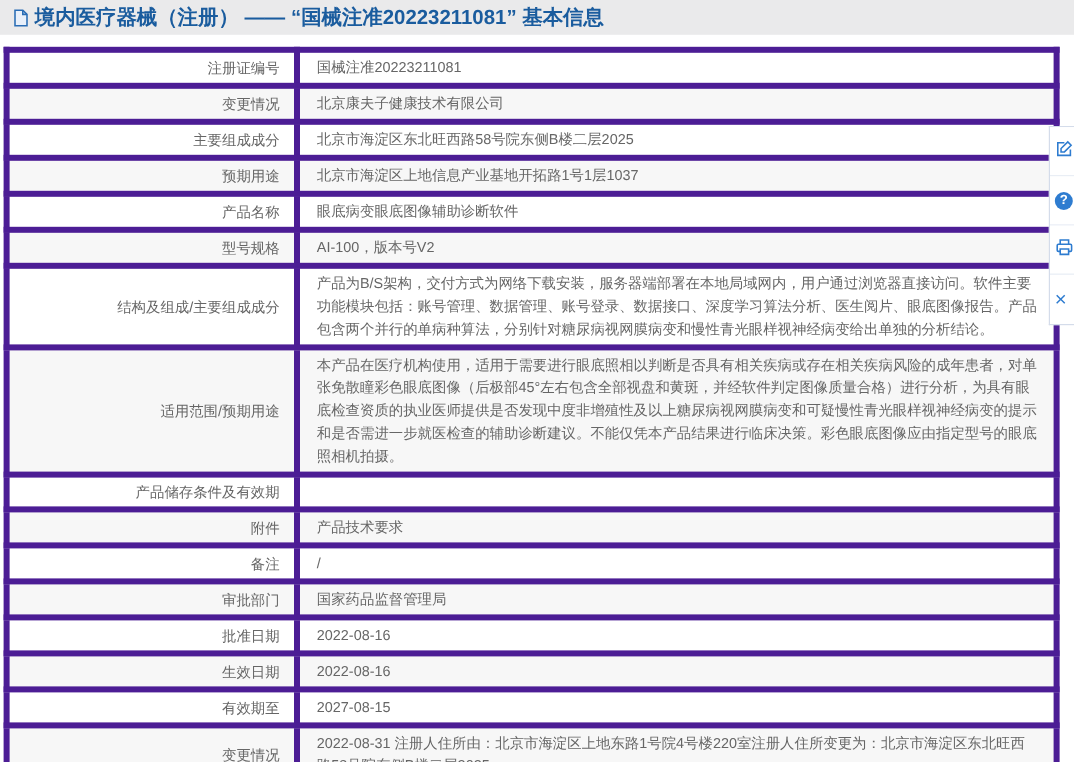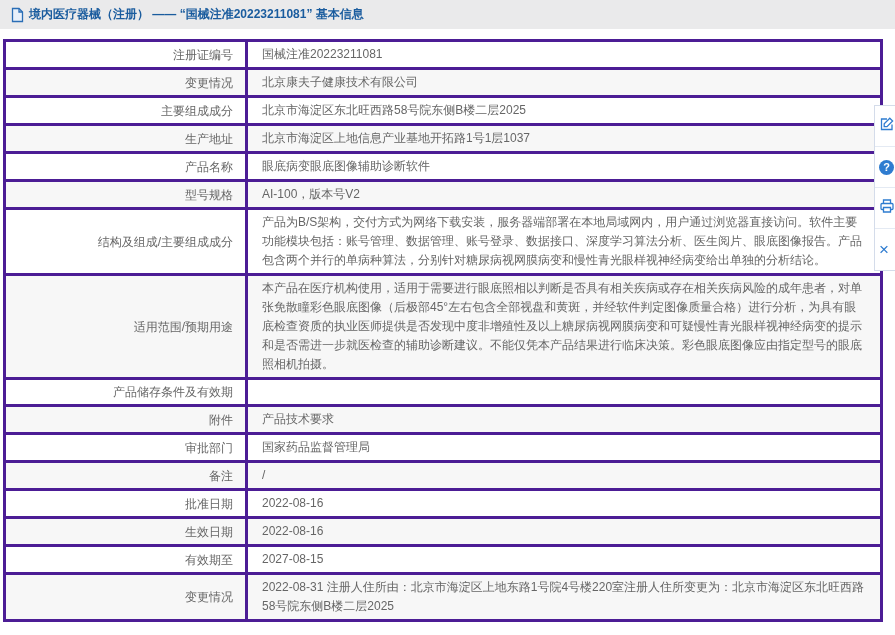--- a/index.html
+++ b/index.html
@@ -12,34 +12,34 @@
   }
   
   .topbar {
     height:29px; width:100%;
     background:#eaeaeb;
     display:flex; align-items:center;
     padding:0 10px;
   }
   .doc-icon { display:inline-flex; margin-right:5px; }
   .topbar-title {
-    color:#1a5c9e; font-weight:bold; font-size:12px;
+    color:#1a5c9e; font-weight:bold; font-size:17px;
     white-space:nowrap;
   }
   
   .table-wrap { margin:10px 3px 0 3px; }
   table.info {
     border-collapse:collapse;
     width:880px;
     font-size:12px;
     border:1px solid #c9c9c9;
     table-layout:fixed;
   }
   table.info td {
-    border:3px solid #4c1d95;
+    border:5px solid #4c1d95;
     vertical-align:middle;
   }
   td.lbl {
     width:242px;
     text-align:right;
     padding:3px 12px 3px 6px;
     color:#666;
     line-height:18px;
   }
   td.val {
@@ -102,21 +102,21 @@
         </tr>
       <tr class="r">
           <td class="lbl">变更情况</td>
           <td class="val">北京康夫子健康技术有限公司</td>
         </tr>
       <tr class="r">
           <td class="lbl">主要组成成分</td>
           <td class="val">北京市海淀区东北旺西路58号院东侧B楼二层2025</td>
         </tr>
       <tr class="r">
-          <td class="lbl">生产地址</td>
+          <td class="lbl">预期用途</td>
           <td class="val">北京市海淀区上地信息产业基地开拓路1号1层1037</td>
         </tr>
       <tr class="r">
           <td class="lbl">产品名称</td>
           <td class="val">眼底病变眼底图像辅助诊断软件</td>
         </tr>
       <tr class="r">
           <td class="lbl">型号规格</td>
           <td class="val">AI-100，版本号V2</td>
         </tr>
@@ -130,26 +130,26 @@
         </tr>
       <tr class="r">
           <td class="lbl">产品储存条件及有效期</td>
           <td class="val"></td>
         </tr>
       <tr class="r">
           <td class="lbl">附件</td>
           <td class="val">产品技术要求</td>
         </tr>
       <tr class="r">
+          <td class="lbl">备注</td>
+          <td class="val">/</td>
+        </tr>
+      <tr class="r">
           <td class="lbl">审批部门</td>
           <td class="val">国家药品监督管理局</td>
-        </tr>
-      <tr class="r">
-          <td class="lbl">备注</td>
-          <td class="val">/</td>
         </tr>
       <tr class="r">
           <td class="lbl">批准日期</td>
           <td class="val">2022-08-16</td>
         </tr>
       <tr class="r">
           <td class="lbl">生效日期</td>
           <td class="val">2022-08-16</td>
         </tr>
       <tr class="r">

